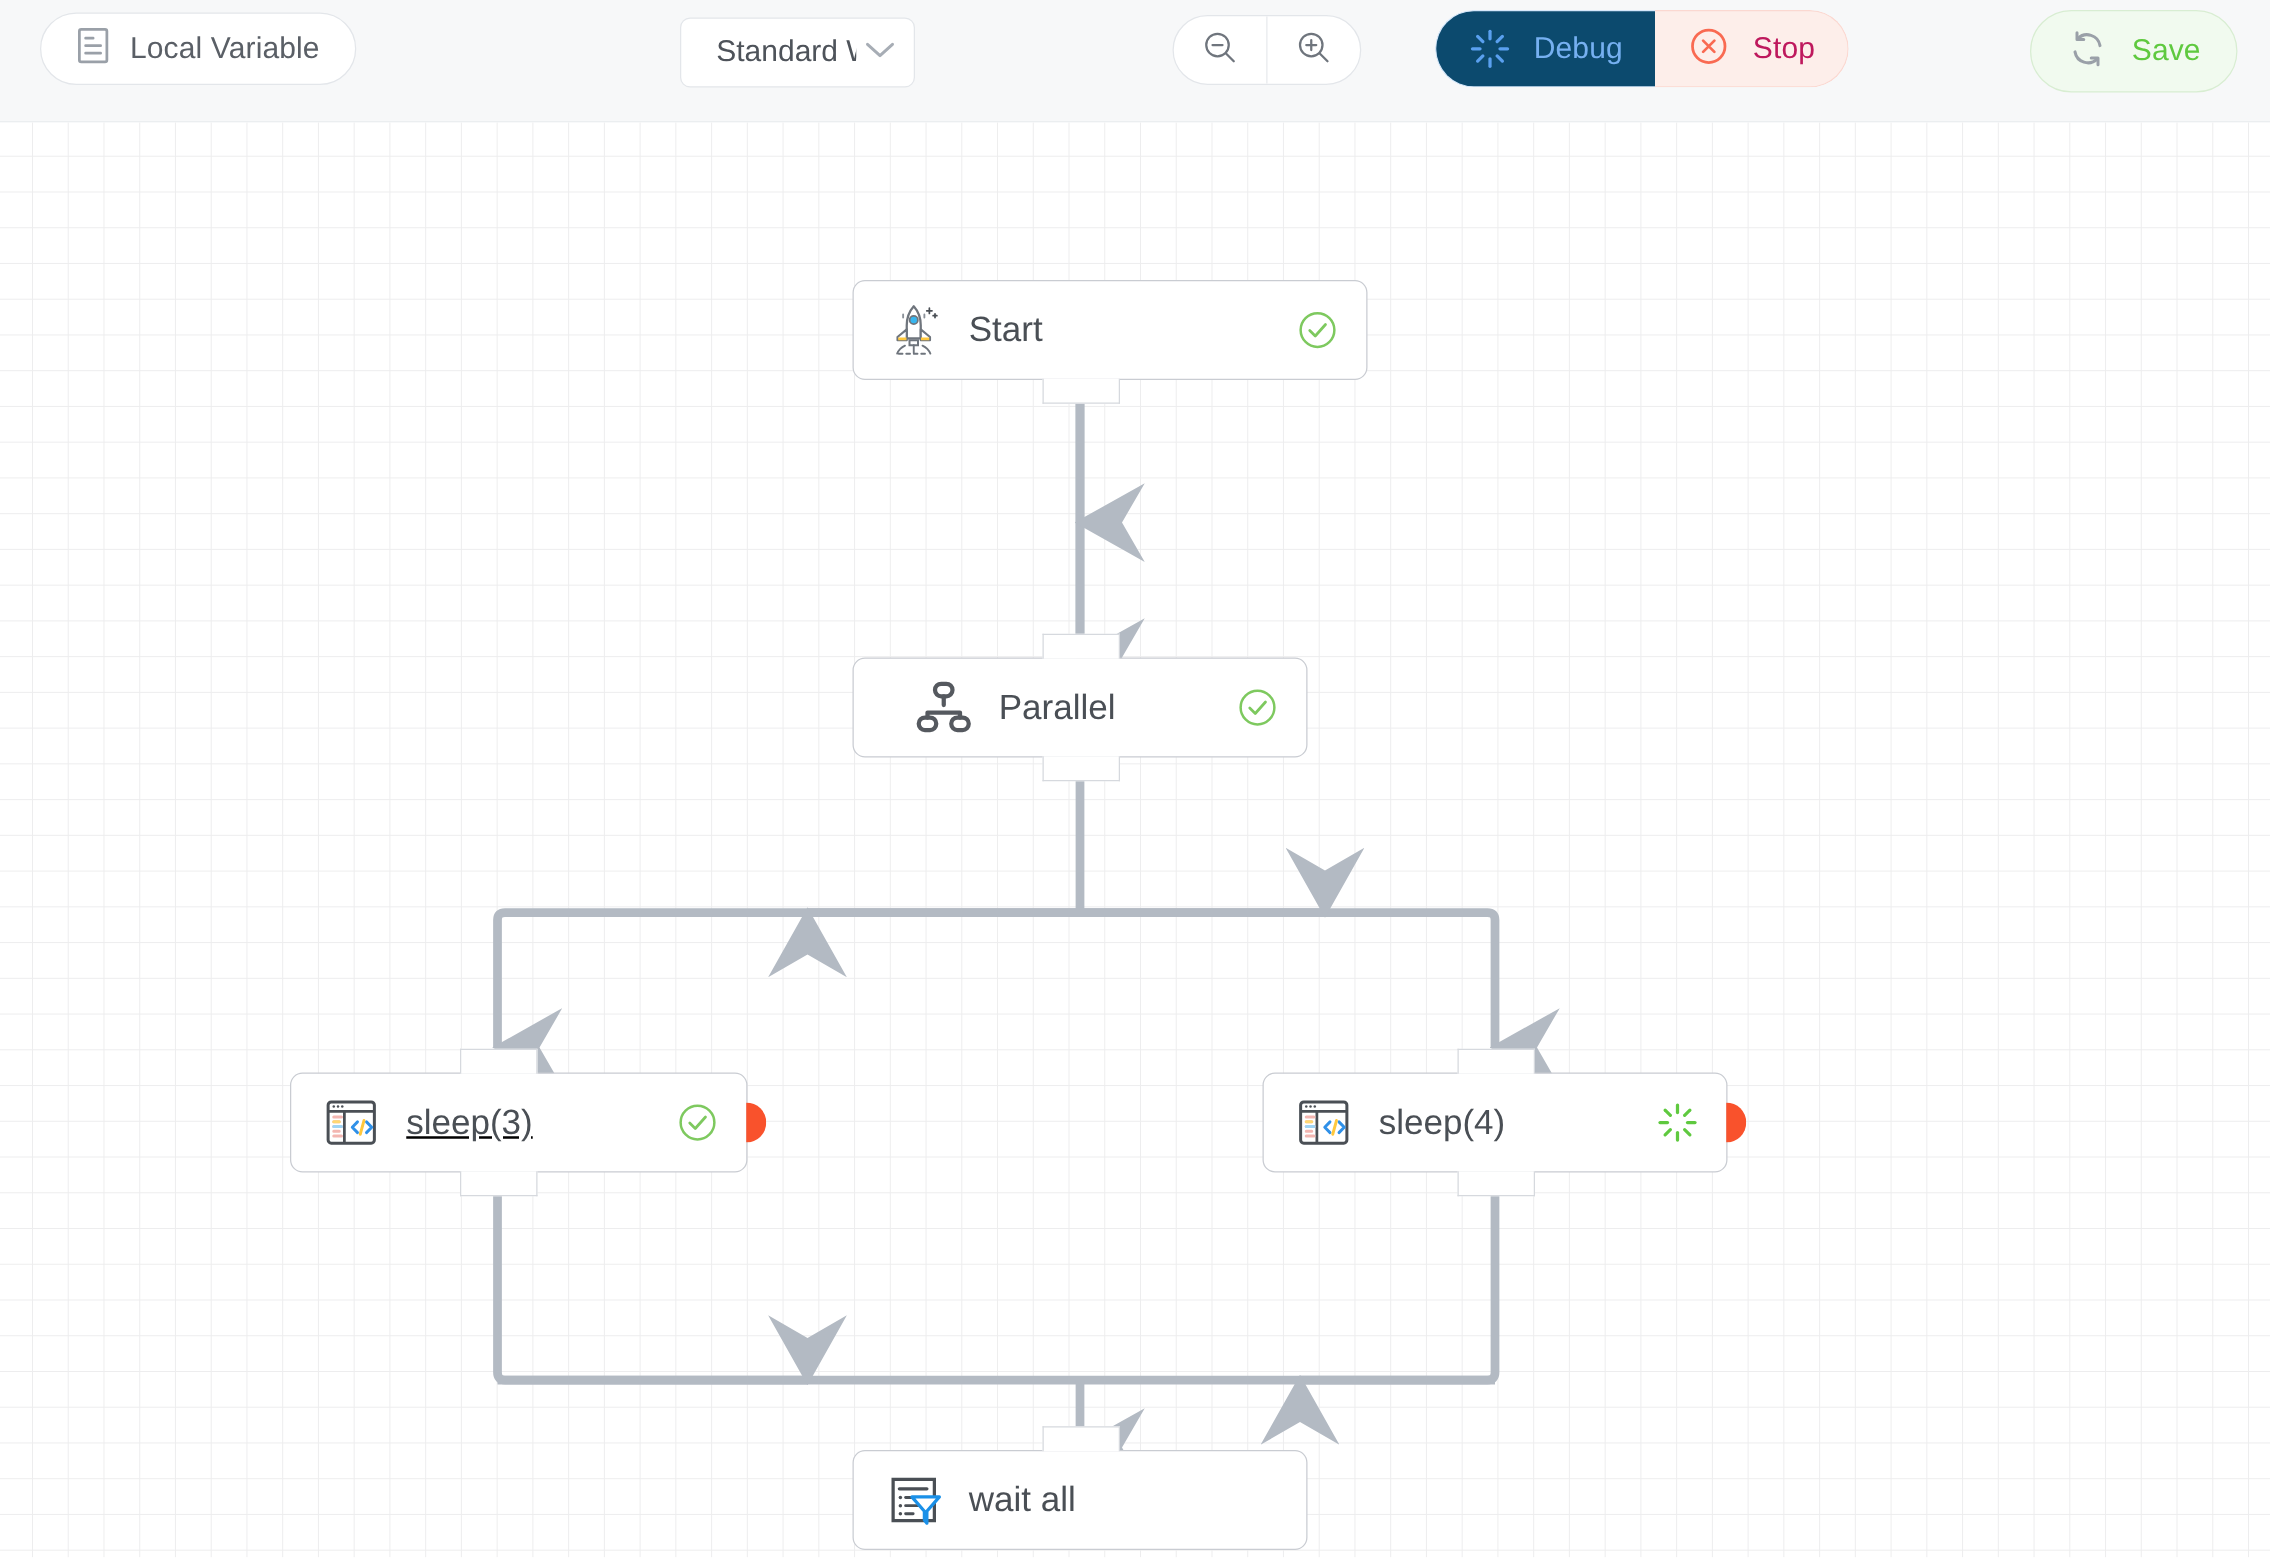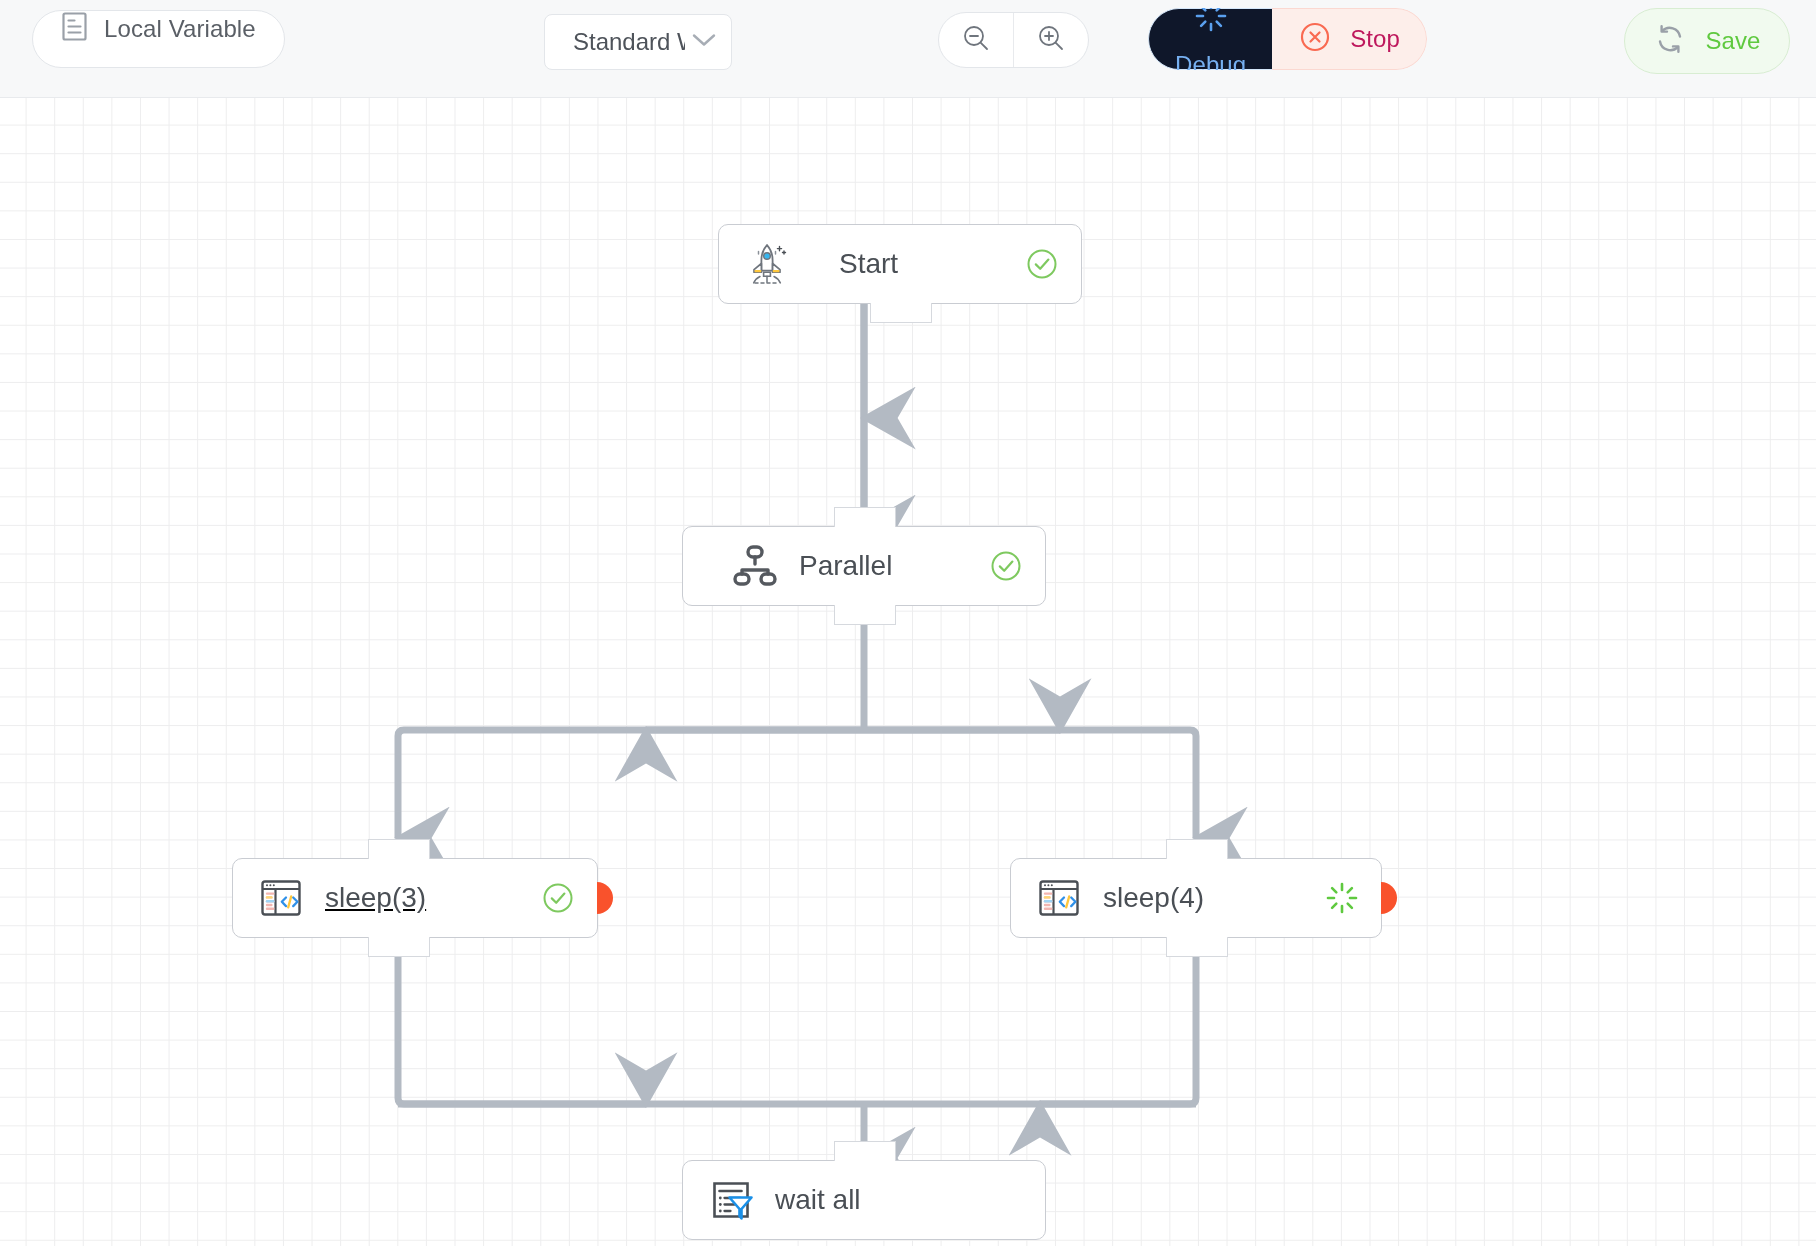--- a/index.html
+++ b/index.html
@@ -50,21 +50,21 @@
   }
   .pill-seg + .pill-seg { border-left: 1px solid #e8eaed; }
 
   .seg-label {
     font-size: 24px;
     color: #5a5f66;
     letter-spacing: .1px;
   }
 
   
-  #left-group { left: 32px; top: 10px; height: 58px; flex-direction: column; }
+  #left-group { left: 32px; top: 10px; height: 58px; }
 
   
   #view-select {
     position: absolute;
     left: 544px; top: 14px;
     width: 188px; height: 56px;
     background: #ffffff;
     border: 1px solid #e3e6ea;
     border-radius: 8px;
     box-sizing: border-box;
@@ -89,25 +89,24 @@
 
   
   #run-group {
     left: 1148px; top: 8px; height: 62px;
     border: none;
     background: transparent;
   }
   #run-group .pill-seg { padding: 0 26px; gap: 18px; }
   #run-group .pill-seg + .pill-seg { border-left: none; }
   #debug-seg {
-    background: #0f172a;
+    background: #0c4a6e;
     border: 1px solid #d6e8fb;
     border-right: none;
     border-radius: 999px 0 0 999px;
-    flex-direction: column;
   }
   #debug-seg .seg-label { color: #76b0f1; }
   #stop-seg {
     background: #fdeeea;
     border: 1px solid #fbd8d1;
     border-left: none;
     border-radius: 0 999px 999px 0;
   }
   #stop-seg .seg-label { color: #be185d; }
 
@@ -201,21 +200,21 @@
     position: absolute;
     width: 62px;
     height: 20px;
     background: #ffffff;
     border: 1px solid #d6d9de;
     box-sizing: border-box;
   }
   .port.top { top: -20px; border-bottom: none; }
   .port.bottom { bottom: -20px; border-top: none; }
 
-  #node-start     { left: 718px; top: 126px; width: 364px; gap: 28px; }
+  #node-start     { left: 682px; top: 126px; width: 412px; }
   #node-parallel  { left: 682px; top: 428px; width: 364px; padding-left: 24px; }
   #node-sleep3    { left: 232px; top: 760px; width: 366px; text-decoration: underline; }
   #node-sleep5    { left: 1010px; top: 760px; width: 372px; }
   #node-waitall   { left: 682px; top: 1062px; width: 364px; }
 
   .spinner-svg { display: block; }
 </style>
 </head>
 <body>
 

